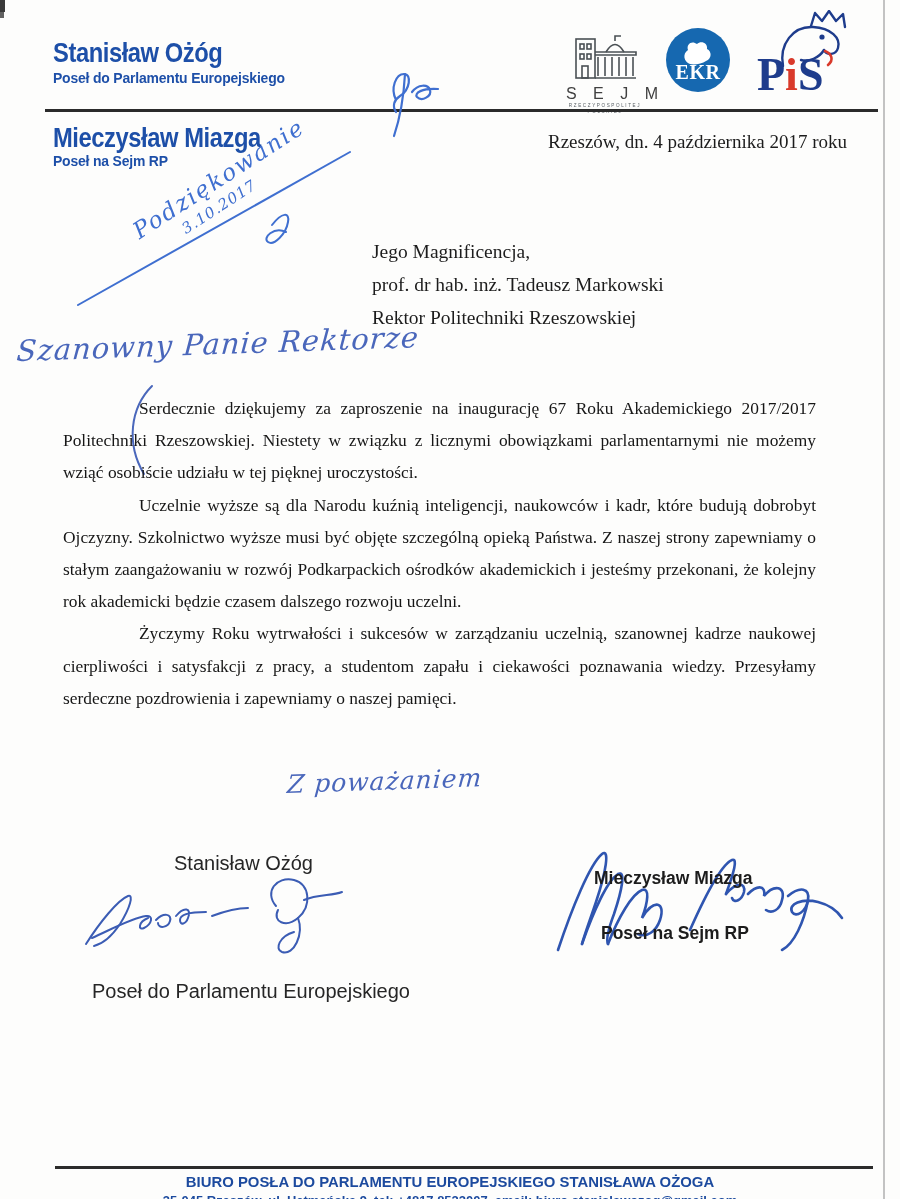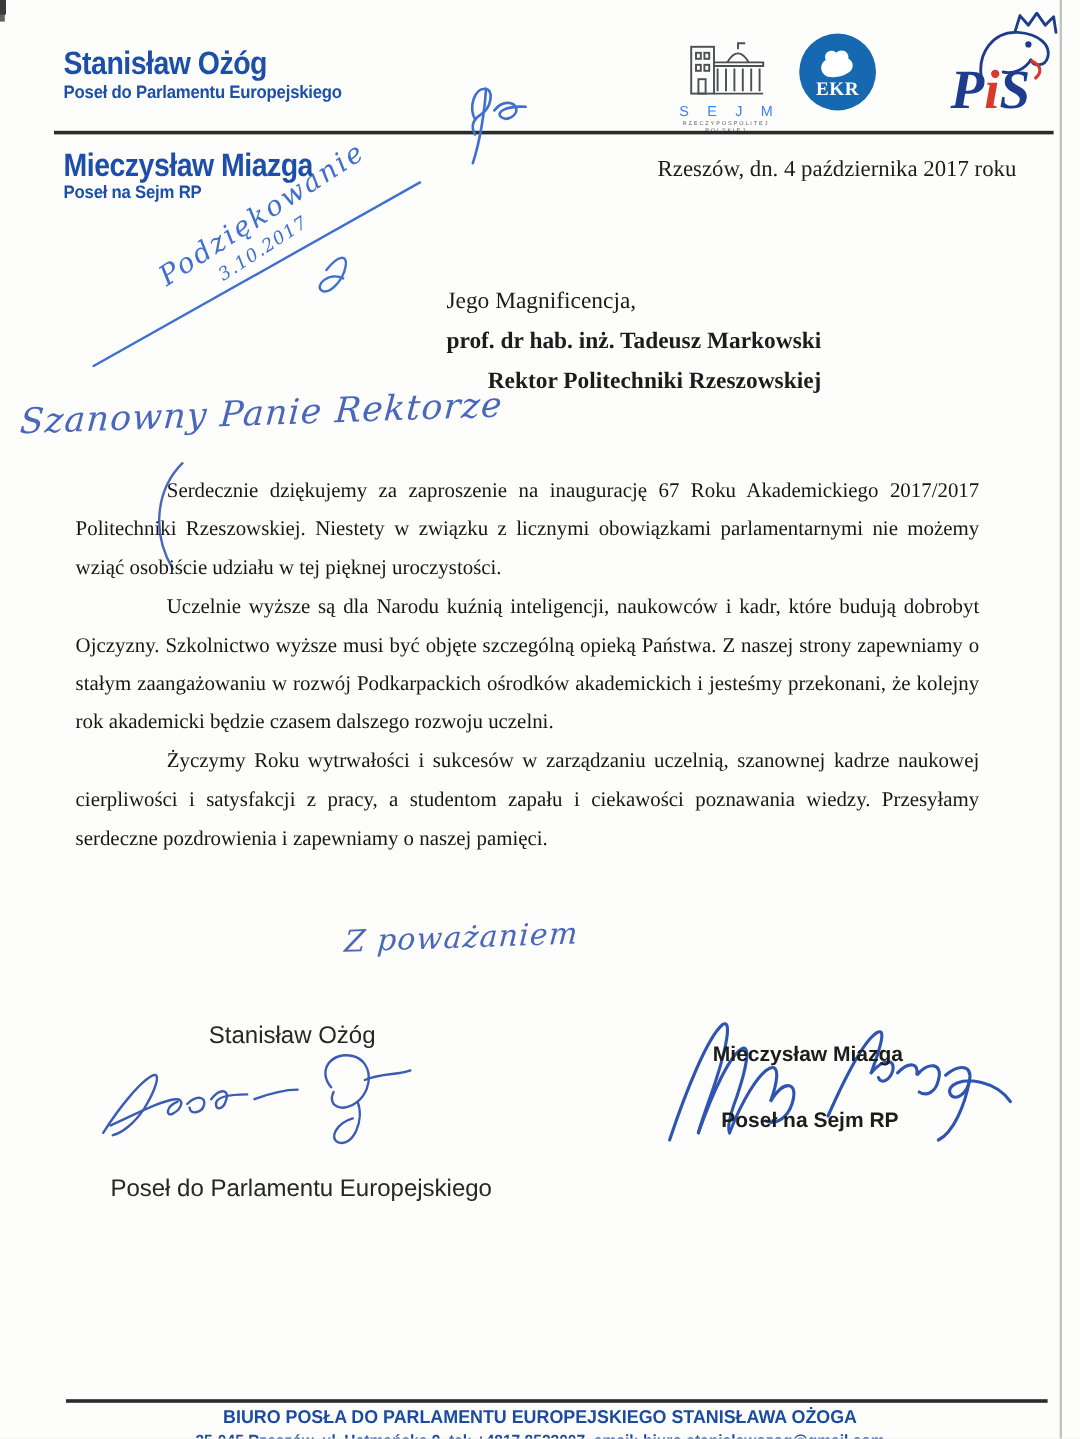--- a/index.html
+++ b/index.html
@@ -16,21 +16,21 @@
   }
   .lh-title{
     font-family:"Liberation Sans",sans-serif;font-weight:bold;
     font-size:15px;color:#1d4fa8;letter-spacing:-0.2px;
     transform:scaleX(0.93);transform-origin:left top;white-space:nowrap;
   }
   .rule{background:#2b2b2b;height:2.5px;}
   
   .dateline{font-size:19px;white-space:nowrap;}
   .addr{font-size:19.5px;line-height:33px;white-space:nowrap;}
-  .addr .b{font-weight:bold;text-align:right;}
+  .addr .b{font-weight:normal;}
   .body-text{
     width:753px;font-size:17.4px;line-height:32.2px;text-align:justify;
     color:#161616;
   }
   .body-text p{margin:0;text-indent:76px;}
   
   .ink{
     font-family:"DejaVu Serif",serif;font-style:italic;color:#4a67bb;
     white-space:nowrap;
   }
@@ -49,24 +49,24 @@
   }
   .f1{font-size:15.5px;transform:scaleX(0.96);transform-origin:center top;}
   .f2{font-size:13.5px;transform:scaleX(0.96);transform-origin:center top;}
   
   .ekr-circle{
     width:64px;height:64px;border-radius:50%;background:#1668b0;
     display:flex;align-items:flex-end;justify-content:center;
   }
   .ekr-label{
     font-family:"Liberation Serif",serif;font-weight:bold;color:#ffffff;
-    font-size:16px;letter-spacing:0.5px;margin-bottom:8px;
+    font-size:20px;letter-spacing:0.5px;margin-bottom:8px;
   }
   .sejm-label{
-    font-family:"Liberation Sans",sans-serif;color:#3b82f6;font-size:12px;
+    font-family:"Liberation Sans",sans-serif;color:#404040;font-size:16px;
     letter-spacing:6px;white-space:nowrap;
   }
   .sejm-sub{
     font-family:"Liberation Sans",sans-serif;color:#5a6166;font-size:4.6px;
     letter-spacing:1.6px;text-align:center;white-space:nowrap;line-height:6px;
   }
   .pis-text{
     font-family:"Liberation Serif",serif;font-weight:bold;font-size:46px;
     color:#1e3c8c;white-space:nowrap;letter-spacing:0px;
   }
@@ -114,21 +114,21 @@
 
   <div class="abs" style="left:666px;top:28px;">
     <div class="ekr-circle">
       <svg class="abs" style="left:14px;top:10px;" width="36" height="28" viewBox="0 0 36 28">
         <path d="M10,26 C4,24 2,16 8,12 C6,6 12,2 17,6 C21,2 28,5 27,11 C32,13 32,21 26,23 C22,26 14,27 10,26 Z" fill="#ffffff"></path>
       </svg>
       <div class="ekr-label">EKR</div>
     </div>
   </div>
 
-  <div class="abs" style="left:792px;top:10px;width:100px;height:92px;font-style:italic;">
+  <div class="abs" style="left:757px;top:10px;width:100px;height:92px;">
     <svg class="abs" style="left:18px;top:0;" width="78" height="62" viewBox="0 0 78 62">
       <g fill="none" stroke="#1e3c8c" stroke-width="2.4" stroke-linejoin="round" stroke-linecap="round">
         <path d="M36,16 L40,3 L47,11 L54,1 L61,11 L68,4 L70,17"></path>
         <path d="M8,56 C4,34 18,16 38,17 C56,18 66,28 63,38 C61,45 52,46 49,40"></path>
         <path d="M49,40 C44,48 34,52 26,50"></path>
       </g>
       <circle cx="47" cy="27" r="2.6" fill="#1e3c8c"></circle>
       <path d="M50,41 C57,44 59,50 53,55" fill="none" stroke="#d93a2b" stroke-width="2.6" stroke-linecap="round"></path>
     </svg>
     <div class="abs pis-text" style="left:0;top:38px;"><span>P</span><span class="red">i</span><span>S</span></div>

